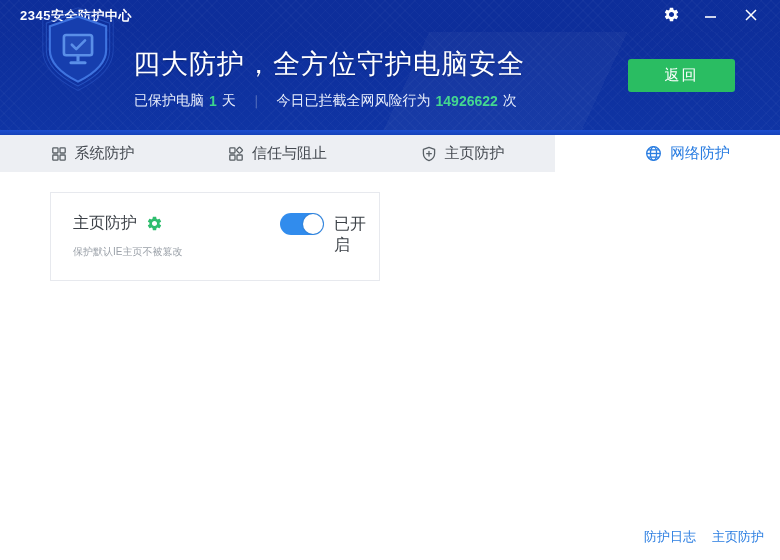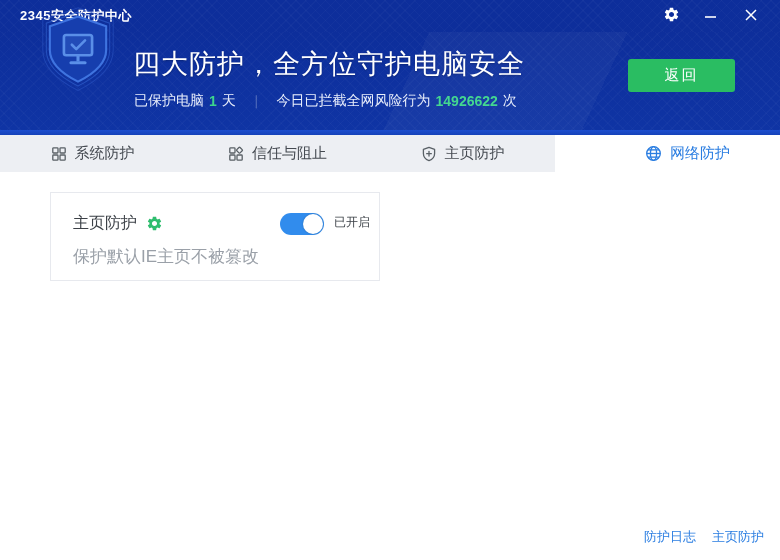--- a/index.html
+++ b/index.html
@@ -71,22 +71,22 @@
   .card-title { font-size:16px; color:#3c4147; }
   .card-gear { margin-left:9px; display:flex; align-items:center; cursor:pointer; }
   .toggle {
     position:absolute; left:229px; top:20px; width:44px; height:22px; border-radius:11px;
     background:#318ced; cursor:pointer;
   }
   .toggle .knob {
     position:absolute; right:1px; top:1px; width:20px; height:20px; border-radius:50%;
     background:#ffffff; box-shadow:0 0 2px rgba(0,0,0,.25);
   }
-  .toggle-status { position:absolute; left:283px; top:21px; font-size:12px; color:#3c4147; }
-  .card-desc { margin-top:11px; font-size:17px; color:#9aa0a8; }
+  .toggle-status { position:absolute; left:283px; top:21px; font-size:16px; color:#3c4147; }
+  .card-desc { margin-top:11px; font-size:10px; color:#9aa0a8; }
 
   
   .footer-links {
     position:absolute; right:16px; bottom:14px; display:flex; gap:16px;
     font-size:13px;
     text-align:right;
   }
   .footer-links a { color:#2a7de1; text-decoration:none; cursor:pointer; }
 </style>
 </head>

